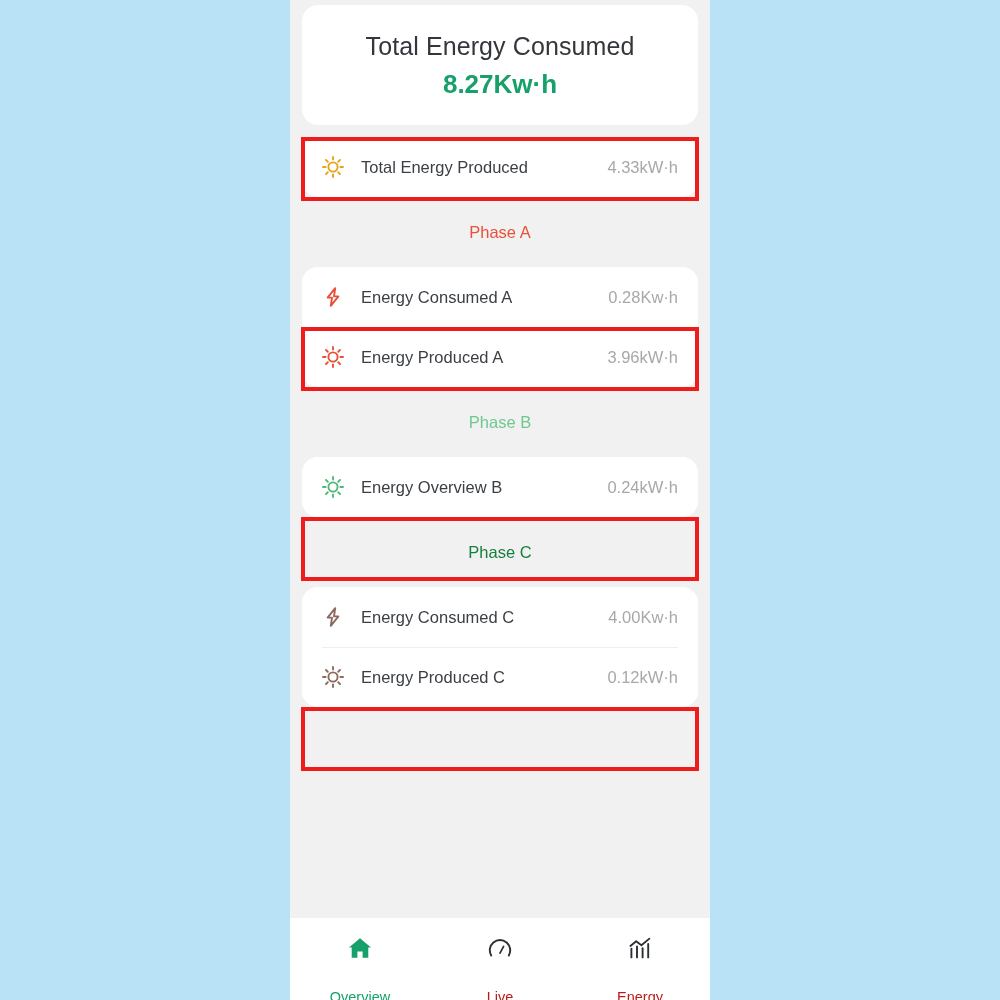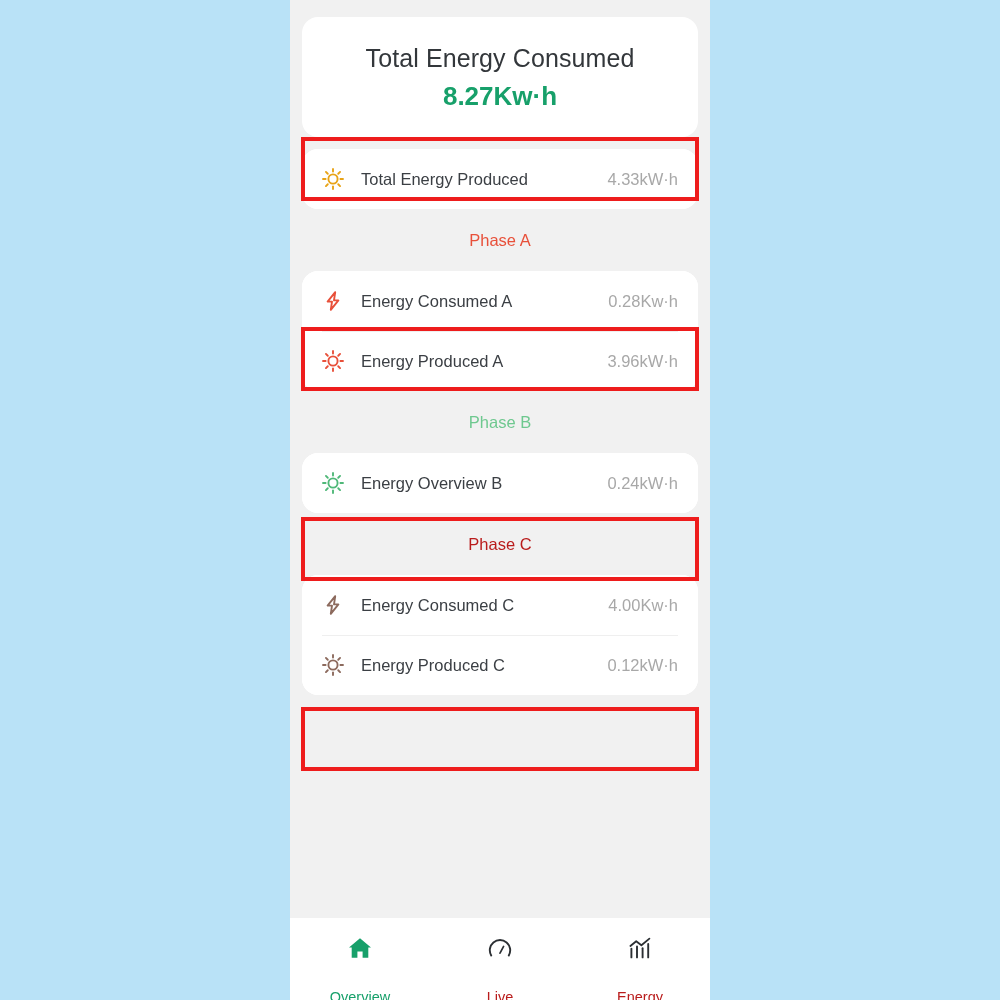--- a/index.html
+++ b/index.html
@@ -38,21 +38,21 @@
 
   .card {
     background: #ffffff;
     border-radius: 16px;
     margin: 0 12px;
     overflow: hidden;
   }
 
   
   .hero {
-    margin-top: 17px;
+    margin-top: 5px;
     height: 120px;
     display: flex;
     flex-direction: column;
     align-items: center;
     justify-content: center;
   }
   .hero-title {
     font-size: 25px;
     color: #33373b;
     letter-spacing: .1px;
@@ -96,21 +96,21 @@
     white-space: nowrap;
   }
   .row-value {
     font-size: 16.5px;
     color: #a8a8a8;
     white-space: nowrap;
   }
 
   
   .phase-heading {
-    height: 62px;
+    height: 70px;
     display: flex;
     align-items: center;
     justify-content: center;
     font-size: 16.5px;
   }
 
   
   .annot {
     position: absolute;
     border: 4px solid #ee1c1c;
@@ -216,21 +216,21 @@
                 <line x1="3.60" y1="11.00" x2="1.00" y2="11.00"></line>
                 <line x1="5.77" y1="5.77" x2="3.93" y2="3.93"></line>
                 <line x1="11.00" y1="3.60" x2="11.00" y2="1.00"></line>
                 <line x1="16.23" y1="5.77" x2="18.07" y2="3.93"></line>
               </svg>
             </span>
     <span class="row-label">Energy Overview B</span>
     <span class="row-value">0.24kW·h</span>
   </div>
         </div>
-        <div class="phase-heading" style="color:#b91c1c">Phase C</div>
+        <div class="phase-heading" style="color:#15803d">Phase C</div>
         <div class="card">
           <div class="row">
     <span>
               <svg class="row-icon" viewBox="0 0 22 22" fill="none" stroke="#8c6a5d" stroke-width="1.9" stroke-linejoin="round" stroke-linecap="round">
     <path d="M13.2 2.2 L5.6 11.6 L10.0 11.6 L8.8 19.8 L16.4 10.4 L12.0 10.4 Z"></path>
               </svg>
             </span>
     <span class="row-label">Energy Consumed C</span>
     <span class="row-value">4.00Kw·h</span>
   </div>

